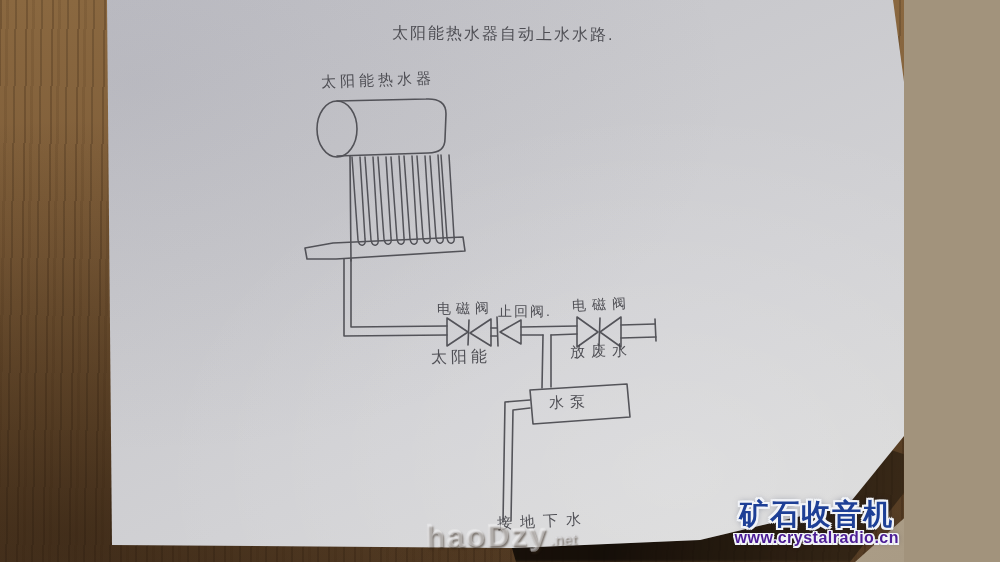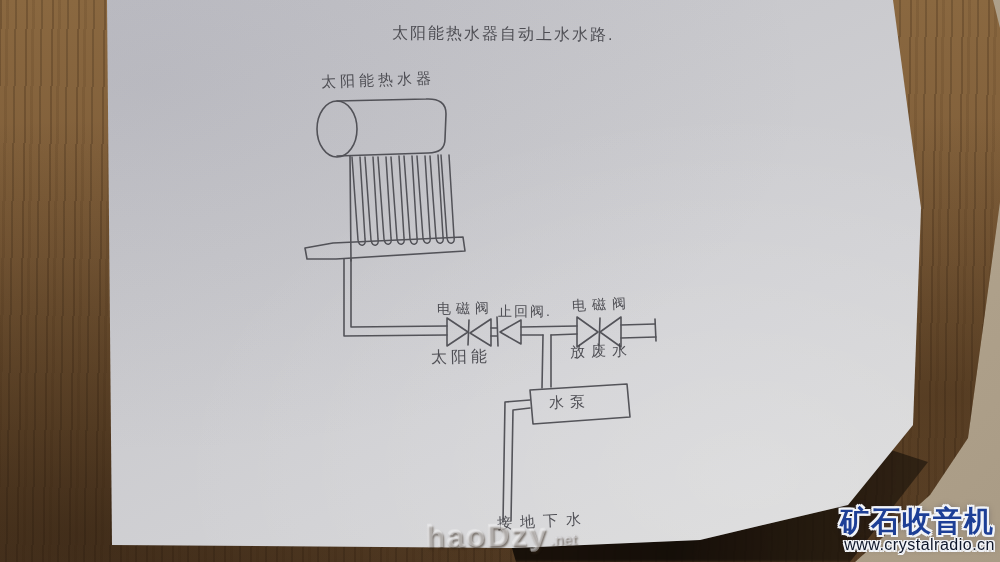--- a/index.html
+++ b/index.html
@@ -1,20 +1,20 @@
 <!DOCTYPE html>
 <html><head>
 <meta charset="utf-8">
 <style>
   html,body{margin:0;padding:0;}
   body{
     font-family:"Liberation Sans","DejaVu Sans",sans-serif;
     width:1000px;height:562px;overflow:hidden;background:#a2937c;
   }
-  .photo{position:relative;width:1000px;height:562px;overflow:hidden;}
+  .photo{position:relative;width:904px;height:562px;overflow:hidden;}
 
   
   .floor{
     position:absolute;inset:0;
     background:linear-gradient(135deg,#a59780 0%,#a89a84 40%,#b0a28c 75%,#a99b85 100%);
   }
 
   
   .wood{
     position:absolute;inset:0;
@@ -75,30 +75,30 @@
     text-shadow:1px 2px 2px rgba(45,33,20,.55), -1px -1px 1px rgba(255,255,255,.35);
   }
   .wm-suffix{
     font-size:15px;font-weight:bold;margin-left:2px;
     color:rgba(240,240,244,.40);
     text-shadow:1px 1px 2px rgba(45,33,20,.55);
     margin-top:18px;
   }
 
   
-  .site-logo{position:absolute;right:5px;bottom:8px;text-align:right;line-height:1.05;}
+  .site-logo{position:absolute;right:5px;bottom:15px;text-align:center;line-height:1.05;}
   .logo-name{
     font-size:29px;font-weight:900;letter-spacing:2px;color:#1d3f96;
     text-shadow:
       -2px -2px 0 #f2f4f8, 2px -2px 0 #f2f4f8, -2px 2px 0 #f2f4f8, 2px 2px 0 #f2f4f8,
       -2px 0 0 #f2f4f8, 2px 0 0 #f2f4f8, 0 -2px 0 #f2f4f8, 0 2px 0 #f2f4f8,
       0 0 7px rgba(10,20,60,.55);
   }
   .logo-url{
-    font-size:16px;font-weight:normal;letter-spacing:.5px;color:#0f172a;margin-top:1px;
+    font-size:16px;font-weight:bold;letter-spacing:.5px;color:#4c1d95;margin-top:1px;
     text-shadow:
       -1.5px -1.5px 0 #f2f4f8, 1.5px -1.5px 0 #f2f4f8, -1.5px 1.5px 0 #f2f4f8, 1.5px 1.5px 0 #f2f4f8,
       -1.5px 0 0 #f2f4f8, 1.5px 0 0 #f2f4f8, 0 -1.5px 0 #f2f4f8, 0 1.5px 0 #f2f4f8,
       0 0 5px rgba(10,20,60,.5);
   }
 </style>
 </head>
 <body>
 
 <div class="photo">

